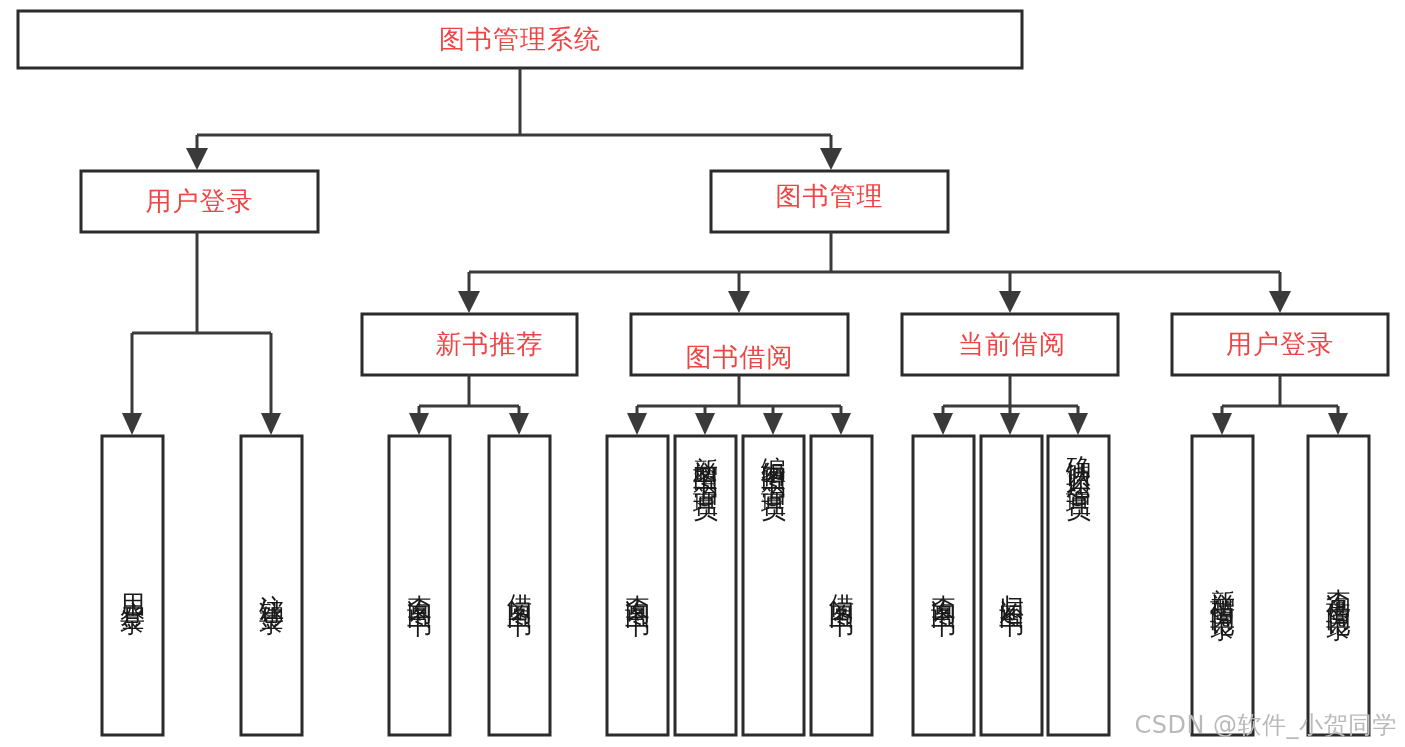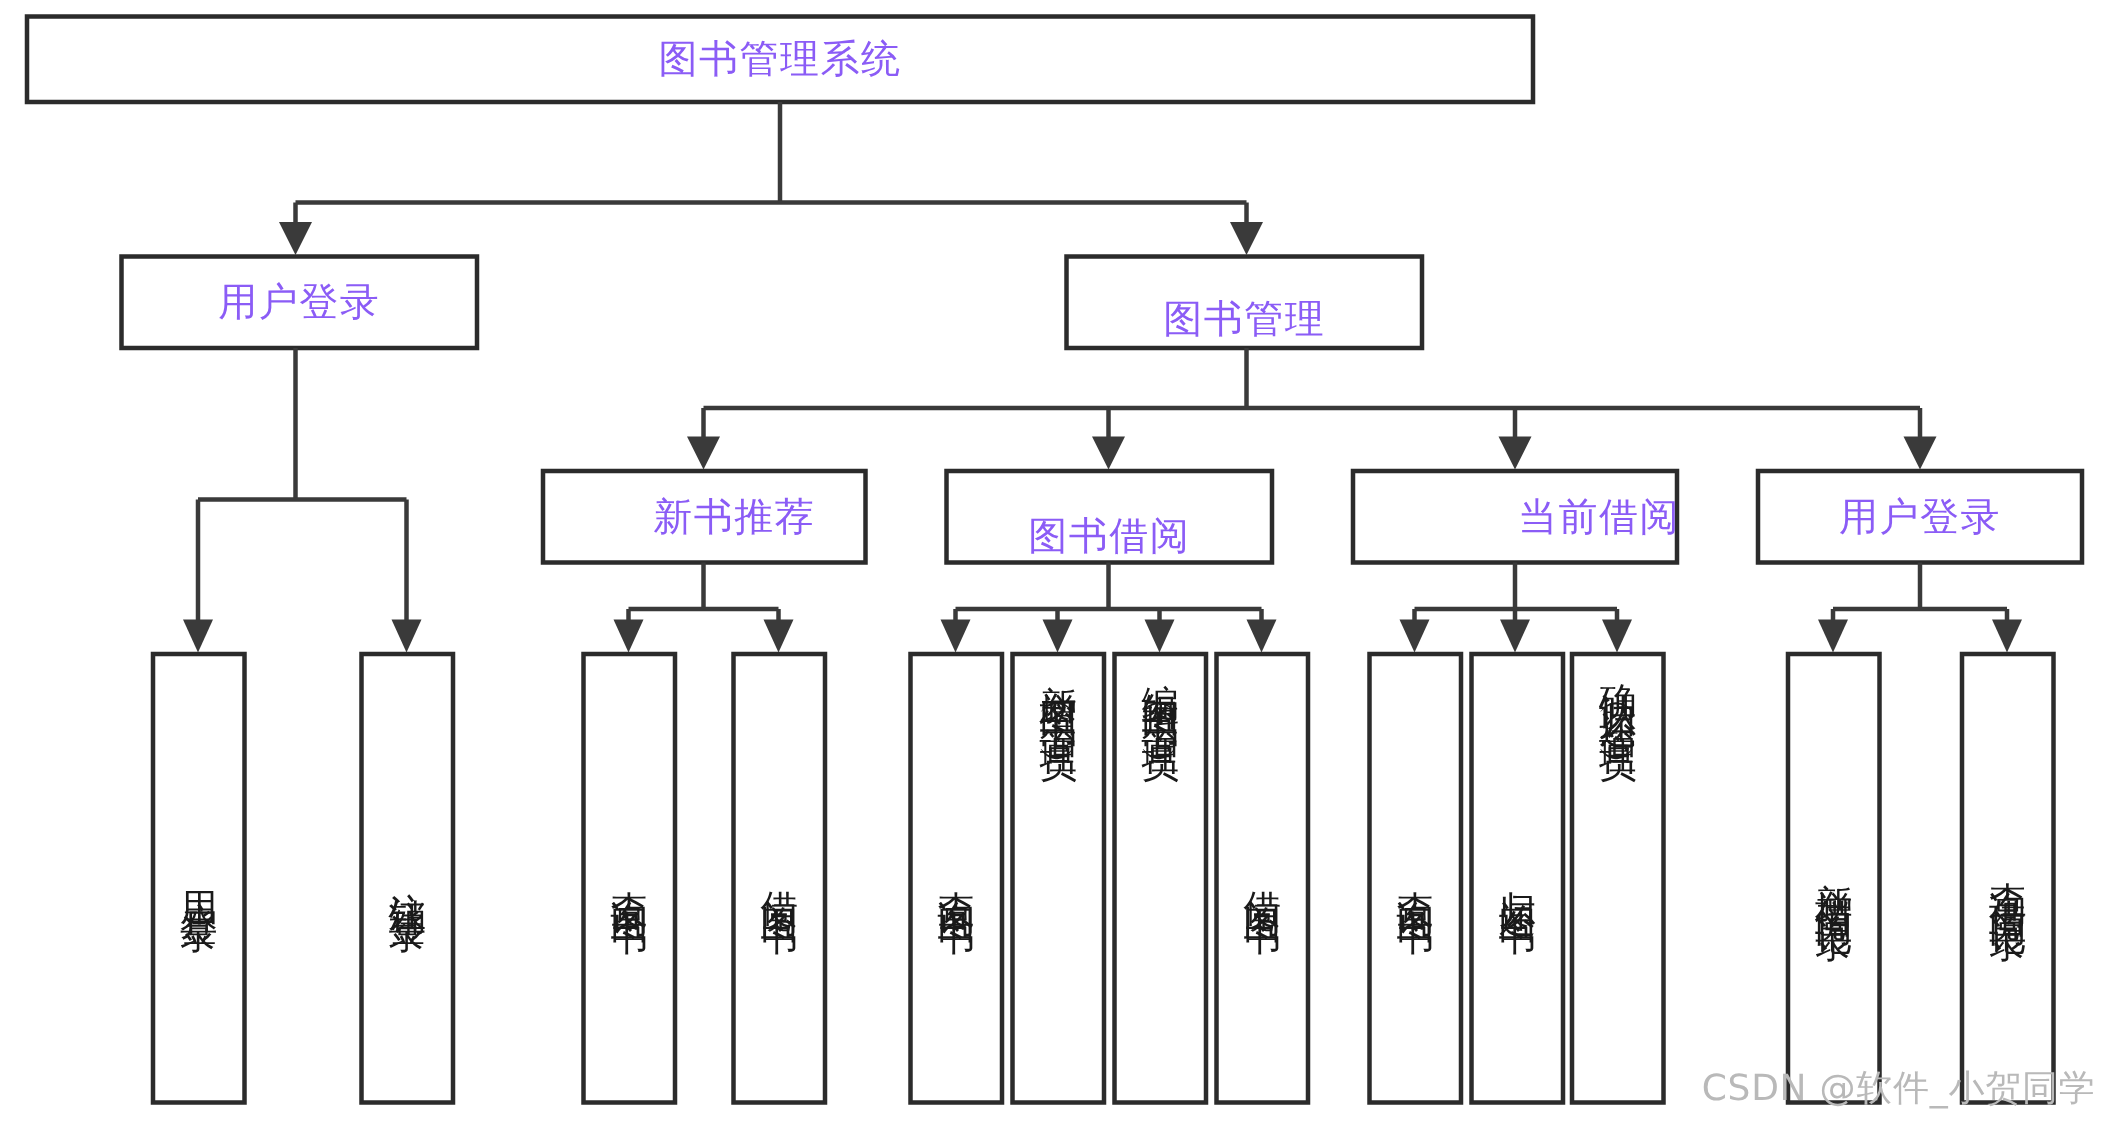--- a/index.html
+++ b/index.html
@@ -69,21 +69,21 @@
   .top-label-wrap {
     position: absolute;
     display: flex;
     align-items: center;
     justify-content: center;
     pointer-events: none;
   }
   .top-label-text {
     font-family: "DejaVu Sans", "Liberation Sans", sans-serif;
     font-size: 26px;
-    color: #8b5cf6;
+    color: #ef4444;
     white-space: nowrap;
     letter-spacing: 1px;
   }
   .watermark {
     position: absolute;
     right: 8px;
     bottom: 6px;
     font-family: "DejaVu Sans", "Liberation Sans", sans-serif;
     font-size: 24px;
     color: #b9b9b9;
@@ -194,33 +194,33 @@
   </svg>
 
   <div class="top-label-wrap" style="left:18px; top:11px; width:1004px; height:57px;">
     <span class="top-label-text">图书管理系统</span>
   </div>
 
   <div class="top-label-wrap" style="left:81px; top:171px; width:237px; height:61px;">
     <span class="top-label-text">用户登录</span>
   </div>
 
-  <div class="top-label-wrap" style="left:711px; top:187px; width:237px; height:51px;">
+  <div class="top-label-wrap" style="left:711px; top:171px; width:237px; height:51px;">
     <span class="top-label-text">图书管理</span>
   </div>
 
   <div class="top-label-wrap" style="left:362px; top:314px; width:215px; height:61px;margin-left:20px;">
     <span class="top-label-text">新书推荐</span>
   </div>
 
   <div class="top-label-wrap" style="left:631px; top:314px; width:217px; height:61px;align-items:flex-end;">
     <span class="top-label-text">图书借阅</span>
   </div>
 
-  <div class="top-label-wrap" style="left:918px; top:314px; width:216px; height:61px;padding-left:40px;">
+  <div class="top-label-wrap" style="left:864px; top:314px; width:216px; height:61px;padding-left:40px;">
     <span class="top-label-text">当前借阅</span>
   </div>
 
   <div class="top-label-wrap" style="left:1172px; top:314px; width:216px; height:61px;">
     <span class="top-label-text">用户登录</span>
   </div>
 
   <div class="leaf-label-wrap" style="left:102px; top:436px; width:61px; height:299px;">
     <span class="leaf-label-text">用户登录</span>
   </div>

